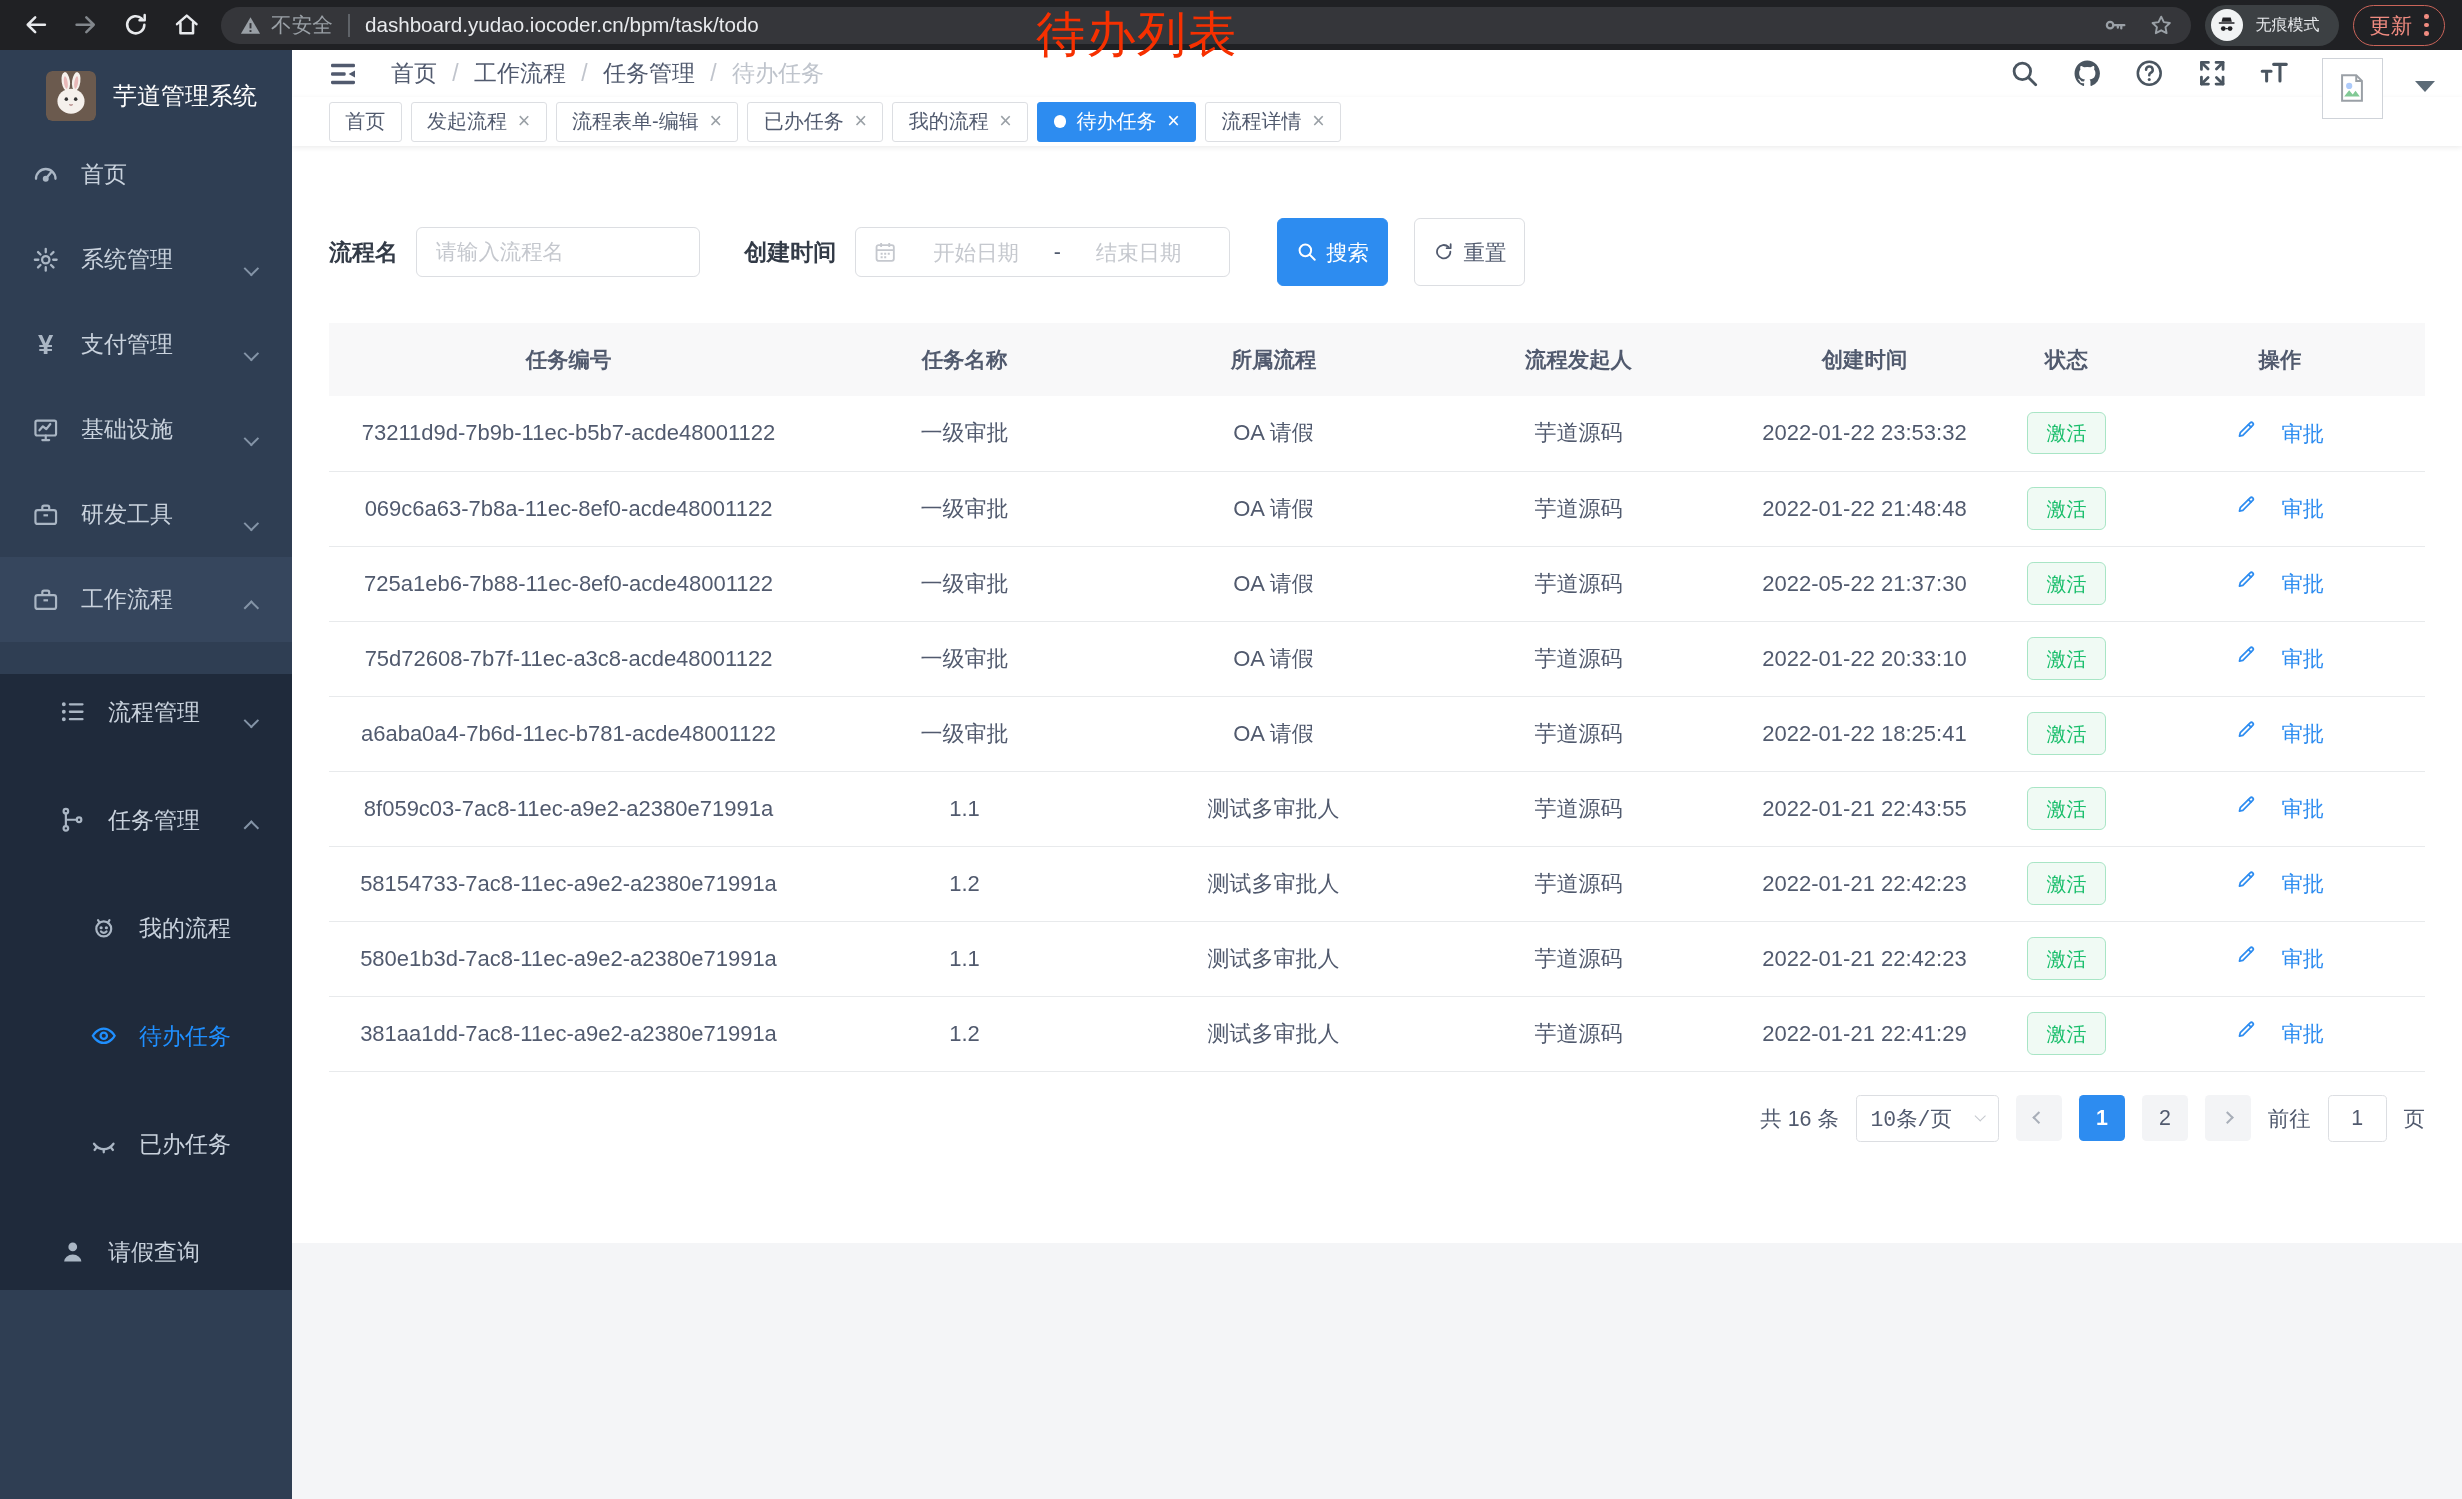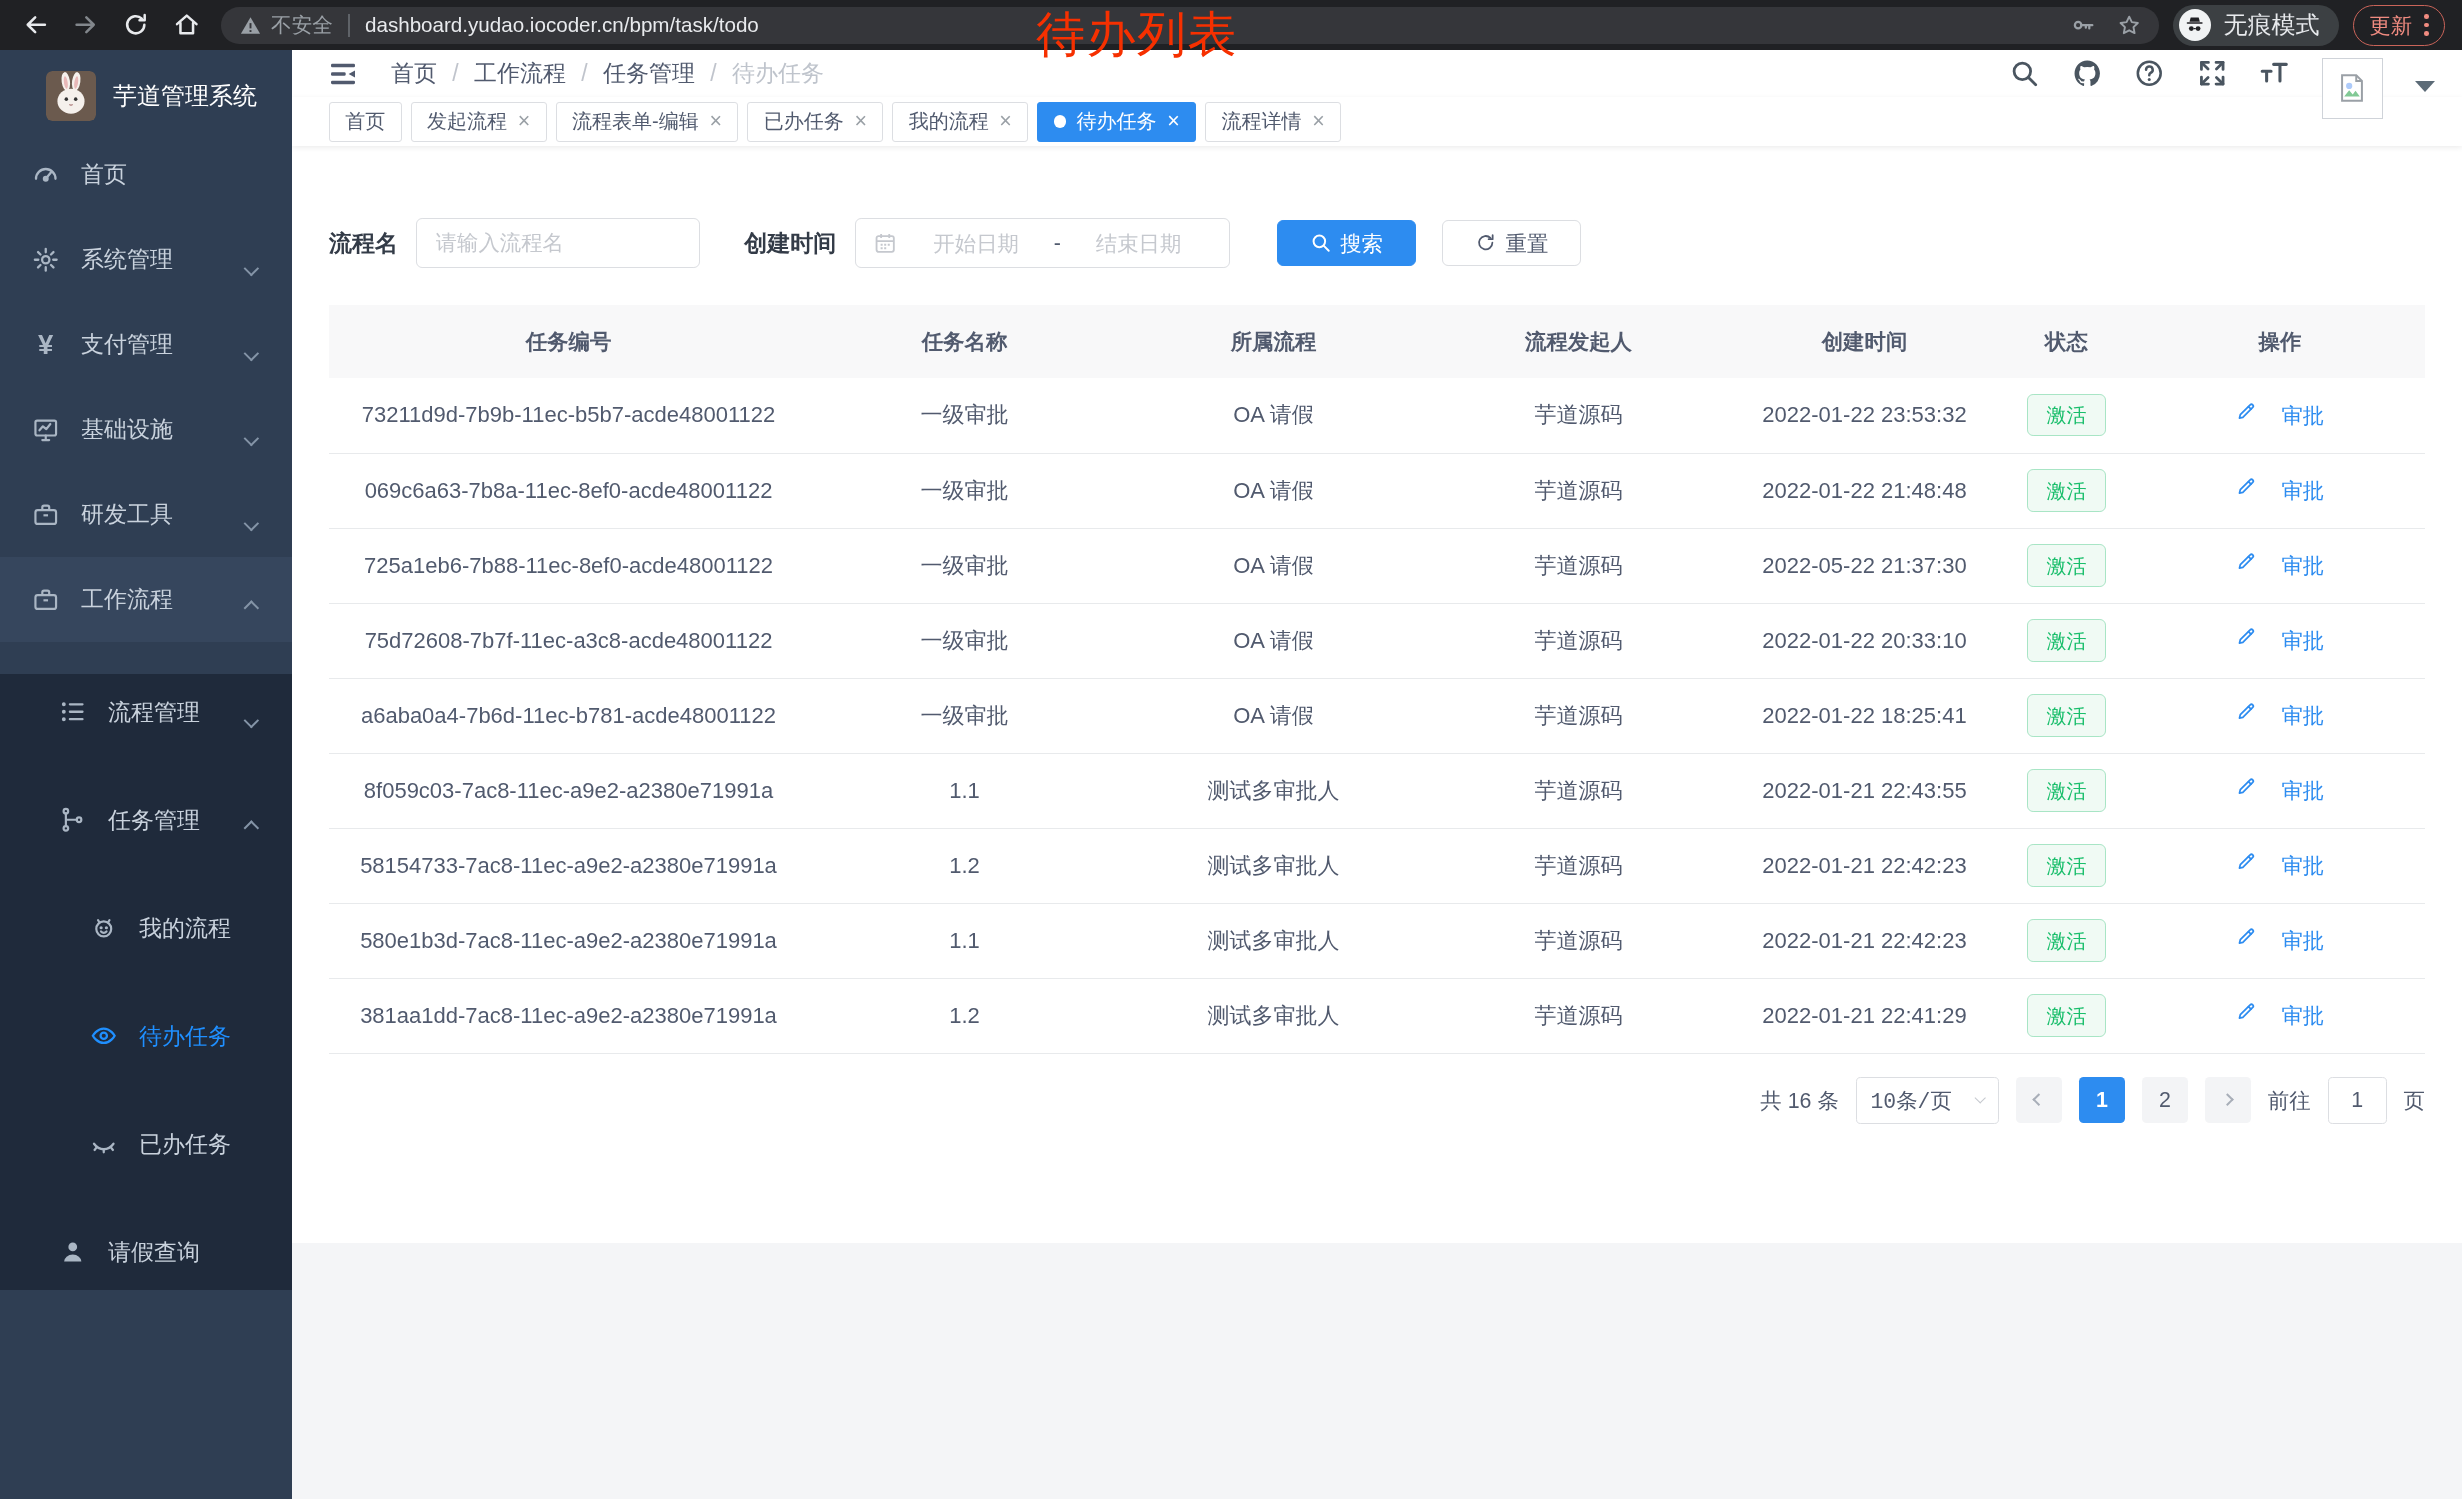--- a/index.html
+++ b/index.html
@@ -14,21 +14,21 @@
   .omnibox { flex:1; height:37px; margin:0 13.7px 0 9.2px; background:#35363a; border-radius:18.3px; display:flex; align-items:center; padding:0 18.3px; }
   .omni-warn { width:23px; height:23px; color:#9aa0a6; flex:0 0 auto; }
   .omni-sec { font-size:20.6px; color:#9aa0a6; margin-left:9.2px; white-space:nowrap; }
   .omni-div { width:1.5px; height:23px; background:#5f6368; margin:0 15.3px; flex:0 0 auto; }
   .omni-url { font-size:20.6px; color:#e8eaed; white-space:nowrap; }
   .omni-spacer { flex:1; }
   .omni-ic { width:24.4px; height:24.4px; color:#9aa0a6; margin-left:21.4px; flex:0 0 auto; }
   .incog { height:41px; background:#3c4043; border-radius:21.4px; display:flex; align-items:center; gap:12.2px; padding:0 20px 0 6.1px; flex:0 0 auto; }
   .incog-circ { width:32px; height:32px; border-radius:50%; background:#f1f3f4; display:flex; align-items:center; justify-content:center; }
   .incog-circ svg { width:21.4px; height:21.4px; }
-  .incog-label { color:#e8eaed; font-size:24px; white-space:nowrap; }
+  .incog-label { color:#e8eaed; font-size:16px; white-space:nowrap; }
   .update-btn { height:41px; border:1.5px solid #ca6459; border-radius:21.4px; display:flex; align-items:center; gap:12.2px; padding:0 15.3px; color:#f08b80; font-size:21.4px; margin:0 6.1px 0 13.7px; flex:0 0 auto;text-align:center; }
   .dots { display:flex; flex-direction:column; gap:3.8px; }
   .dots i { width:4.6px; height:4.6px; border-radius:50%; background:#f08b80; }
 
   
   .annotation { position:absolute; left:1036px; top:1.5px; font-size:49px; color:#f63000; z-index:60; letter-spacing:1.5px; pointer-events:none; }
 
   
   .sidebar { position:absolute; top:50px; left:0; width:292px; height:1449px; background:#2f3e53; z-index:5; }
   .logo-row { display:flex; align-items:center; height:82px; padding:9.2px 0 0 46px; cursor:pointer; }
@@ -72,21 +72,21 @@
   .content { padding:0 37px; }
   .filters { margin-top:72px; display:flex; align-items:center; }
   .f-label { font-size:23px; font-weight:bold; color:#333b47; margin-right:18.3px; white-space:nowrap; }
   .f-label.second { margin-left:44px; }
   .f-input { width:284px; height:50px; border:0.8px solid #dcdee2; border-radius:6.1px; padding:0 18.3px; font-size:21.4px; color:#515a6e; outline:none; background:#fff; }
   .f-input::placeholder { color:#c5c8ce; }
   .daterange { width:375px; height:50px; border:0.8px solid #dcdee2; border-radius:6.1px; display:flex; align-items:center; padding:0 17px; font-size:21.4px; background:#fff; cursor:pointer; }
   .dr-ic { width:24.4px; height:24.4px; color:#c5c8ce; margin-right:6.1px; flex:0 0 auto; }
   .dr-start,.dr-end { flex:1; text-align:center; color:#c5c8ce; white-space:nowrap; }
   .dr-sep { color:#515a6e; padding:0 4.6px; }
-  .btn { height:46px; border-radius:6.1px; font-size:21.4px; display:inline-flex; align-items:center; gap:9.2px; padding:0 32px; cursor:pointer; white-space:nowrap; }
+  .btn { height:68px; border-radius:6.1px; font-size:21.4px; display:inline-flex; align-items:center; gap:9.2px; padding:0 18px; cursor:pointer; white-space:nowrap; }
   .btn svg { width:21.4px; height:21.4px; }
   .btn-primary { background:#2d8cf0; color:#fff; border:0.8px solid #2d8cf0; margin-left:47px; }
   .btn-default { background:#fff; color:#515a6e; border:0.8px solid #dcdee2; margin-left:26px; }
 
   table { width:100%; border-collapse:collapse; margin-top:37px; table-layout:fixed; }
   th { background:#f8f8f9; height:73px; font-size:21.4px; color:#515a6e; font-weight:bold; text-align:center; }
   td { height:75px; font-size:22px; color:#515a6e; text-align:center; border-bottom:0.8px solid #e8eaec; overflow:hidden; white-space:nowrap; }
   .badge { display:inline-block; padding:9.2px 18.3px; border:0.8px solid #a8e5c5; background:#f0faf4; color:#19be6b; font-size:20px; border-radius:6.1px; line-height:1.1; }
   .op-link { color:#2d8cf0; font-size:21.4px; display:inline-flex; align-items:flex-start; gap:25px; text-decoration:none; cursor:pointer; }
   .op-link svg { width:20.6px; height:20.6px; }

